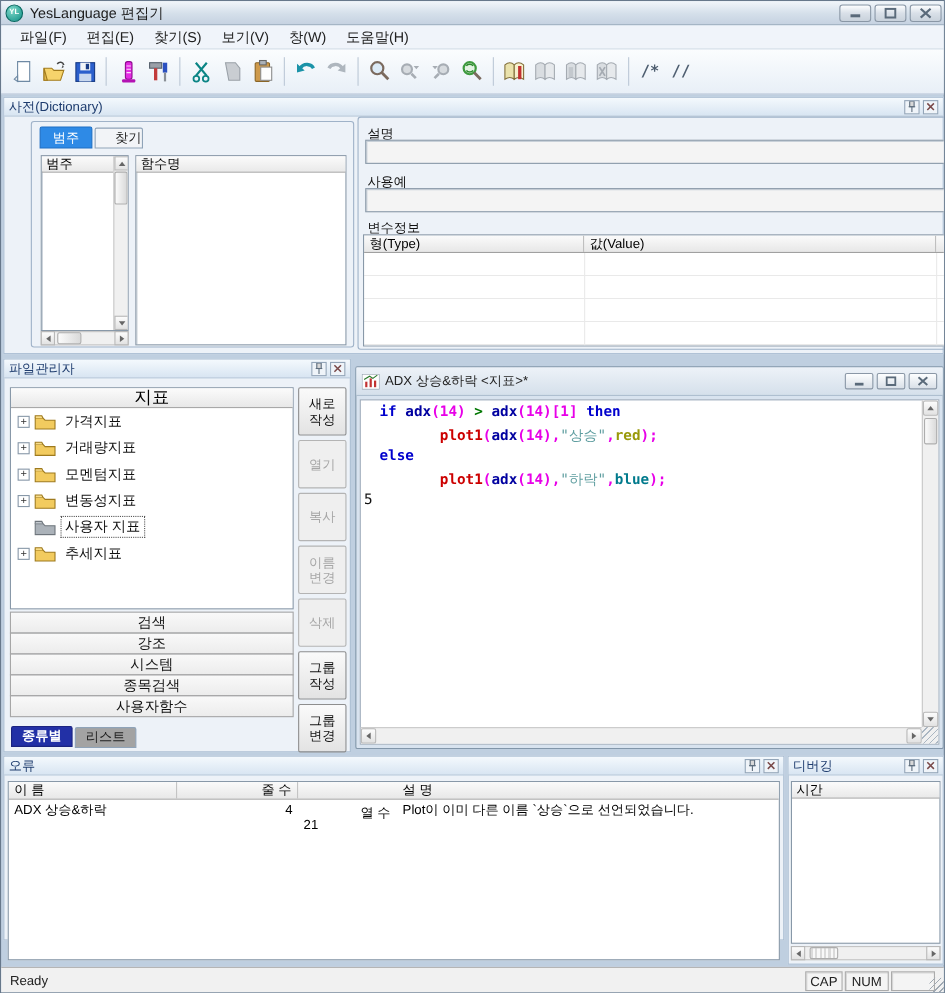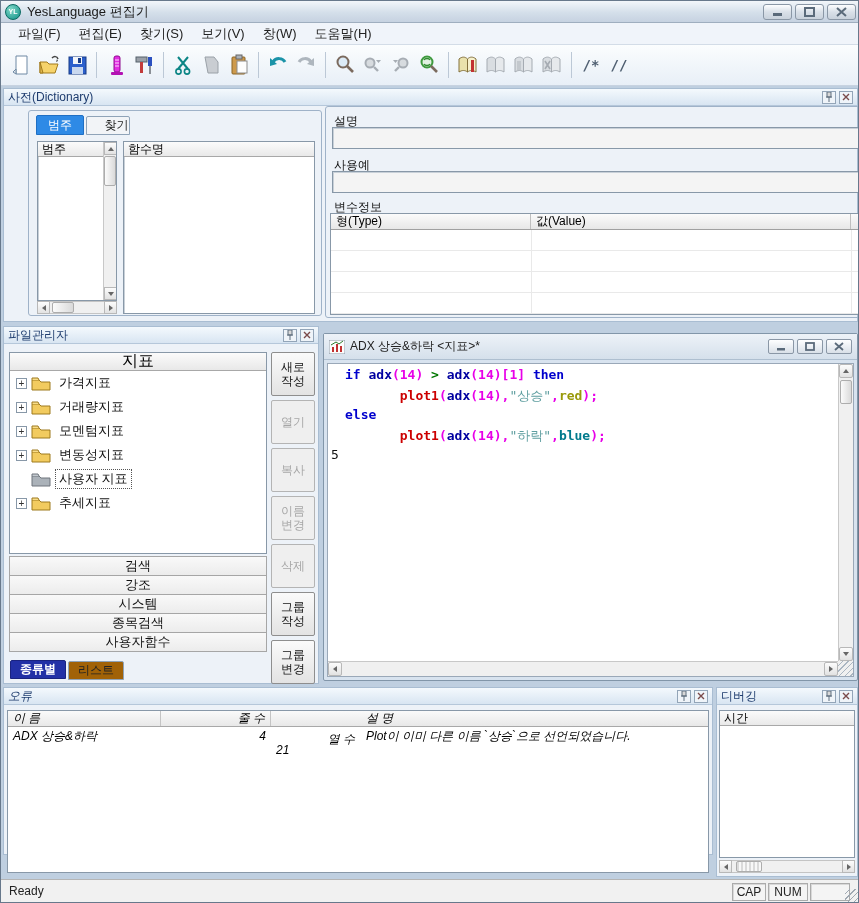--- a/index.html
+++ b/index.html
@@ -83,21 +83,21 @@
   .tlabel.sel { outline:1px dotted #555; }
   .lbtn { position:absolute; height:20px; background:linear-gradient(#F9F9F9,#ECECEC);
     border:1px solid #A6A6A6; font-size:13px; display:flex; align-items:center; justify-content:center; color:#111; }
   .sbtn2 { position:absolute; width:44px; height:44px; border:1px solid #8E8E8E; border-radius:2px;
     background:linear-gradient(#FAFAFA,#E3E3E3); font-size:12px; line-height:14px; text-align:center;
     display:flex; align-items:center; justify-content:center; white-space:pre-line; color:#111; }
   .sbtn2.dis { color:#A6A6A6; border-color:#B4B4B4; background:#EFEFEF; }
   .btab { position:absolute; height:19px; font-size:12px; display:flex; align-items:center; justify-content:center;
     border:1px solid #8FA3B8; border-radius:2px 2px 0 0; padding:0 9px; }
   .btab.sel { background:#2230A6; color:#fff; font-weight:bold; border-color:#1A2380; }
-  .btab.un { background:#a16207; color:#222; }
+  .btab.un { background:#a3a3a3; color:#222; }
 
   
   .editor { position:absolute; left:322px; top:332px; width:535px; height:348px;
     border:1px solid #8296A9; background:#D8E3EF; border-radius:2px; }
   .etitle { height:26px; display:flex; align-items:center; padding:0 5px;
     background:linear-gradient(#EDF2F8,#D5E0EB); border-bottom:1px solid #AEBFD0; }
   .etitle .t { font-size:12px; color:#222; margin-left:5px; }
   .ebtns { margin-left:auto; display:flex; gap:3px; }
   .ebtn { width:26px; height:15px; border:1px solid #8A97A6; border-radius:2px;
     background:linear-gradient(#FDFEFF,#D9E0E8); display:flex; align-items:center; justify-content:center; }
@@ -540,21 +540,21 @@
             <span class="tri left"></span>
           </span>
         <span class="esb" style="right:0; bottom:0;">
             <span class="tri right"></span>
           </span>
       </div>
       <div class="egrip"></div>
     </div>
   </div>
 
-  <div class="pane" style="left:2px; top:686px; width:710px; height:168px;font-style:italic;">
+  <div class="pane" style="left:2px; top:686px; width:710px; height:168px;">
     <div class="phdr">
       <span>오류</span>
       <span class="sp">
         <span class="hicon">
             <svg width="8" height="10">
               <rect x="2" y="0" width="4" height="5" fill="#D8D8D8" stroke="#5E6E7E"></rect>
               <path d="M4 5v5M1 5h6" stroke="#5E6E7E"></path>
             </svg>
           </span>
         <span class="hicon">

